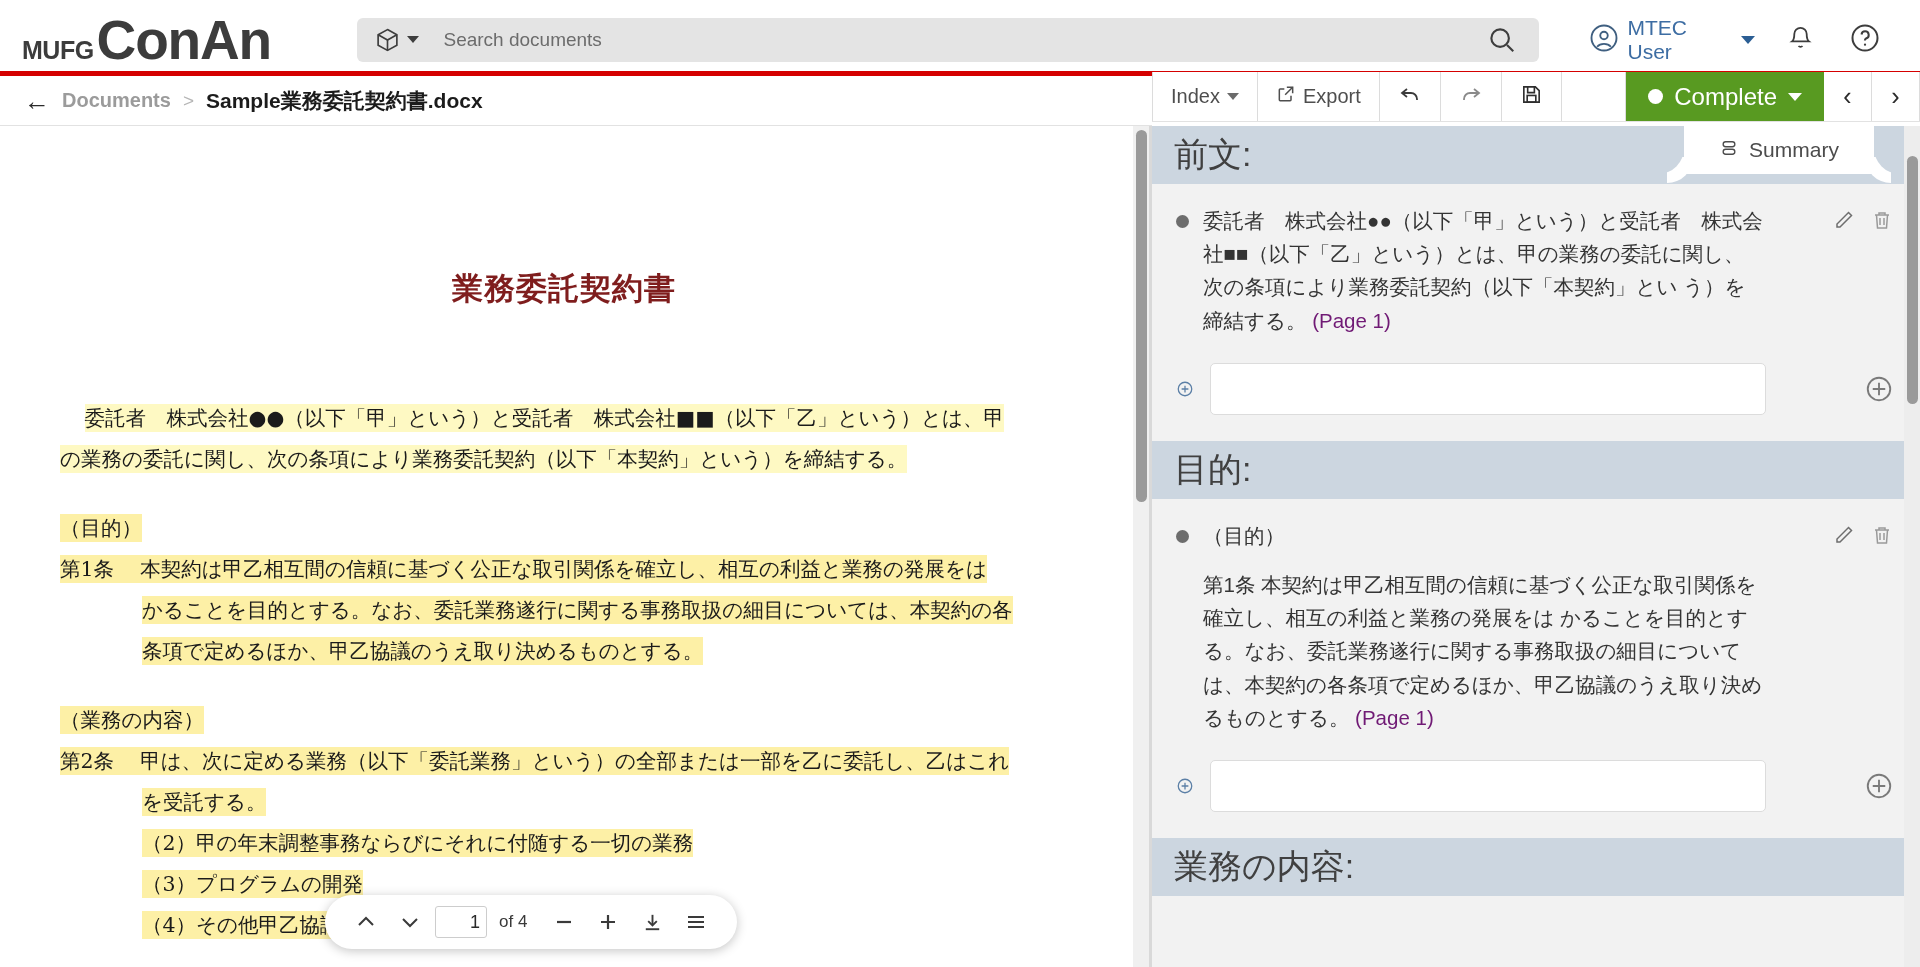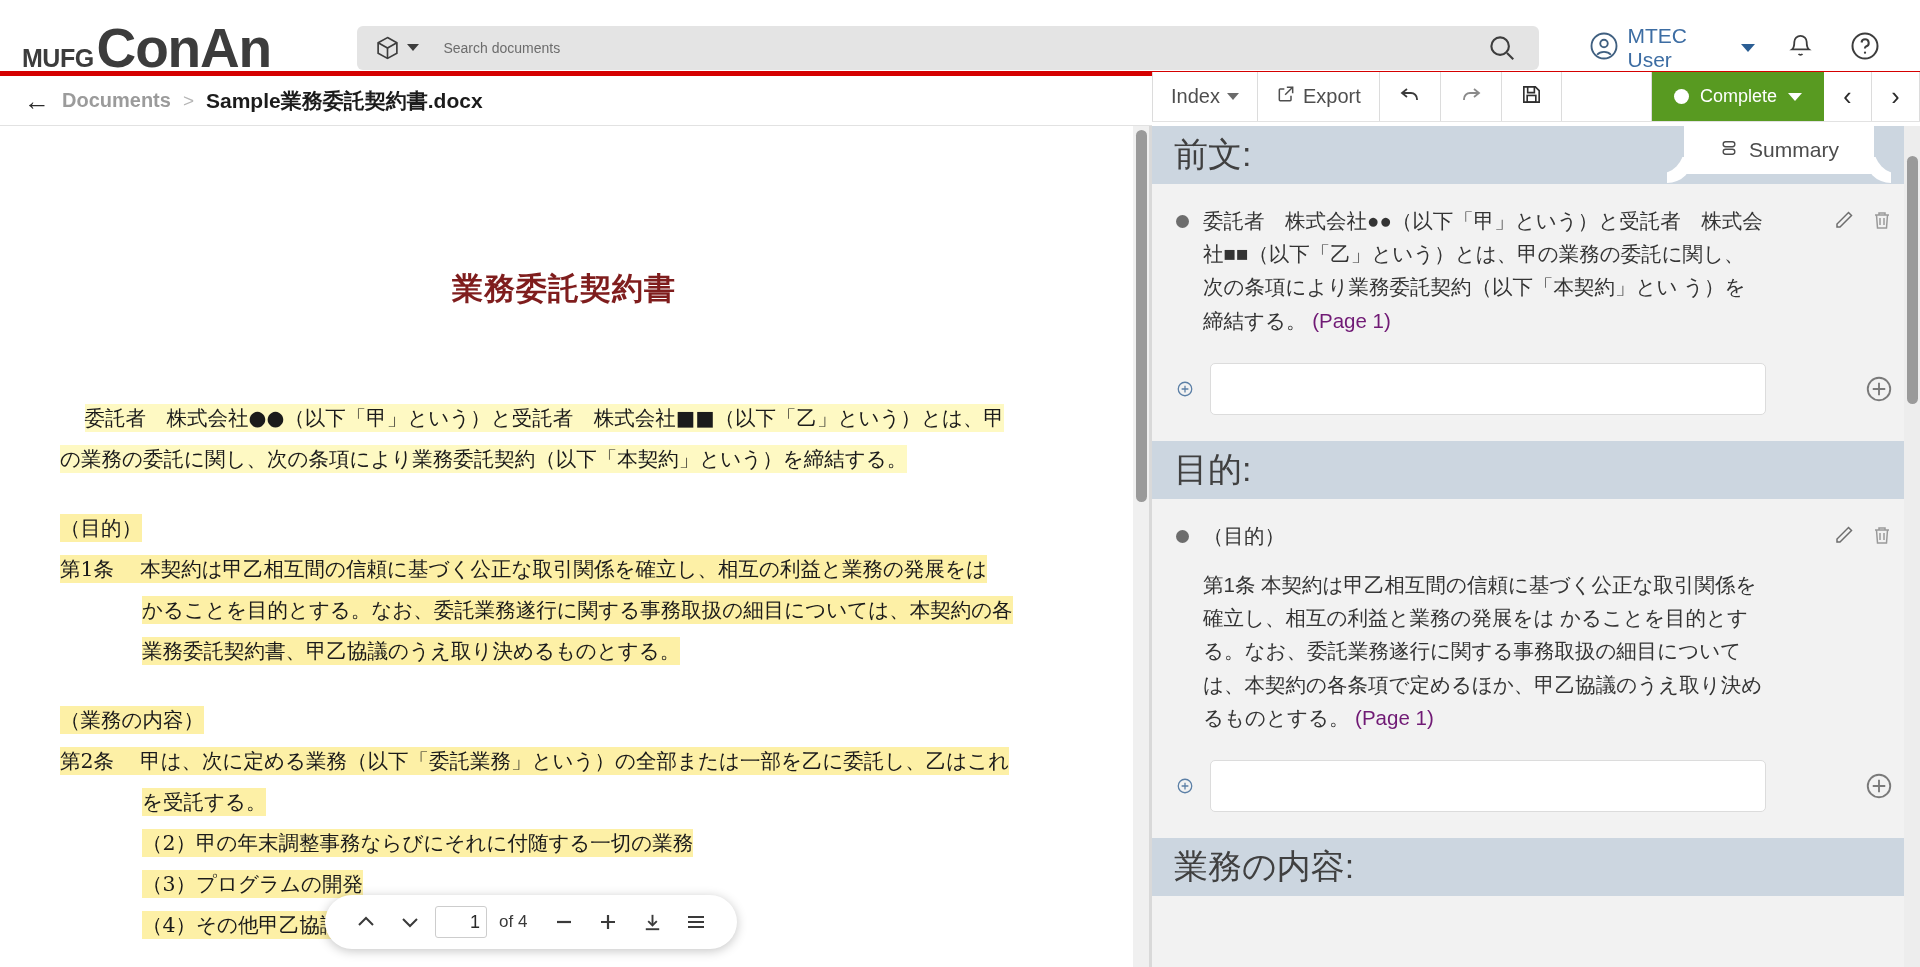--- a/index.html
+++ b/index.html
@@ -5,40 +5,40 @@
   * { box-sizing: border-box; margin:0; padding:0; }
   html,body{
     width:1920px; height:967px; overflow:hidden;
     font-family:"Liberation Sans","DejaVu Sans",sans-serif;
     background:#ffffff;
   }
   #app{ position:relative; width:1920px; height:967px; overflow:hidden; }
 
   
   .topbar{
-    position:absolute; left:0; top:12px; width:1920px; height:71px;
+    position:absolute; left:0; top:4px; width:1920px; height:71px;
     background:#ffffff; display:flex; align-items:center;gap:36px;
   }
   .logo{
     display:flex; align-items:baseline; padding-left:22px; width:310px;
     color:#3c3c3c; user-select:none;
   }
   .logo .mufg{ font-size:25px; font-weight:700; letter-spacing:-0.5px; }
   .logo .conan{ font-size:55px; font-weight:700; letter-spacing:-1.2px; margin-left:3px; }
 
   .searchwrap{
     display:flex; align-items:center; height:44px; width:1200px;
     background:#e4e4e4; border-radius:6px; margin-left:16px;
   }
   .cube-btn{ display:flex; align-items:center; gap:7px; padding:0 14px 0 18px; cursor:pointer; }
   .cube-ic{ width:25px; height:26px; color:#3d3d3d; }
   .caret{ width:0;height:0;border-left:6px solid transparent;border-right:6px solid transparent;border-top:7px solid #3d3d3d; }
   .search-input{
     flex:1; border:none; outline:none; background:transparent;
-    font-size:14px; color:#4a4a4a; font-family:inherit; padding-left:10px;
+    font-size:19px; color:#4a4a4a; font-family:inherit; padding-left:10px;
   }
   .search-input::placeholder{ color:#6c6c6c; }
   .search-go{ padding:0 22px 0 10px; display:flex; align-items:center; cursor:pointer; }
 
   .topright{ display:flex; align-items:center; gap:0; margin-left:auto; padding-right:22px; }
   .user-chip{ display:flex; align-items:center; gap:9px; cursor:pointer; padding:0 14px; }
   .user-chip .uname{ font-size:21px; color:#3d6da3; }
   .user-chip .caret2{ width:0;height:0;border-left:7px solid transparent;border-right:7px solid transparent;border-top:8px solid #2b5e94; }
   .icon-btn{ padding:0 18px; display:flex; align-items:center; cursor:pointer; color:#3d3d3d; }
 
@@ -64,21 +64,21 @@
   }
   .tb-item{
     display:flex; align-items:center; justify-content:center; gap:7px;
     padding:0 18px; border-right:1px solid #dcdcdc; cursor:pointer;
     font-size:20px; color:#4e4e4e; white-space:nowrap;
   }
   .tb-item:first-child{ border-left:1px solid #dcdcdc; }
   .tb-spacer{ flex:1; border-right:1px solid #dcdcdc; }
   .tb-complete{
     display:flex; align-items:center; gap:11px; padding:0 22px;
-    background:#589a21; color:#fff; font-size:18px; cursor:pointer; white-space:nowrap;text-align:right;
+    background:#589a21; color:#fff; font-size:24px; cursor:pointer; white-space:nowrap;text-align:right;
   }
   .dot{ width:15px;height:15px;border-radius:50%;background:#fff; display:inline-block; }
   .cm-caret{ width:0;height:0;border-left:7px solid transparent;border-right:7px solid transparent;border-top:8px solid #fff; }
   .tb-nav{
     display:flex; align-items:center; justify-content:center; width:48px;
     border-right:1px solid #dcdcdc; cursor:pointer; font-size:25px; color:#2b2b2b;
   }
 
   
   .docpane{
@@ -333,21 +333,21 @@
         <div class="blk ln">
           <span class="hl-yel p-ind">（目的）</span>
         </div>
         <div class="ln">
           <span class="hl-yel">第1条</span><span class="hl-yel">&nbsp;&nbsp;&nbsp;&nbsp;</span><span class="hl-yel">本契約は甲乙相互間の信頼に基づく公正な取引関係を確立し、相互の利益と業務の発展をは</span>
         </div>
         <div class="ln lvl2">
           <span class="hl-yel">かることを目的とする。なお、委託業務遂行に関する事務取扱の細目については、本契約の各</span>
         </div>
         <div class="ln lvl2">
-          <span class="hl-yel">業務委託契約書、甲乙協議のうえ取り決めるものとする。</span>
+          <span class="hl-yel">条項で定めるほか、甲乙協議のうえ取り決めるものとする。</span>
         </div>
 
         <div class="blk ln">
           <span class="hl-yel p-ind">（業務の内容）</span>
         </div>
         <div class="ln">
           <span class="hl-yel">第2条</span><span class="hl-yel">&nbsp;&nbsp;&nbsp;&nbsp;</span><span class="hl-yel">甲は、次に定める業務（以下「委託業務」という）の全部または一部を乙に委託し、乙はこれ</span>
         </div>
         <div class="ln lvl2">
           <span class="hl-yel">を受託する。</span>

